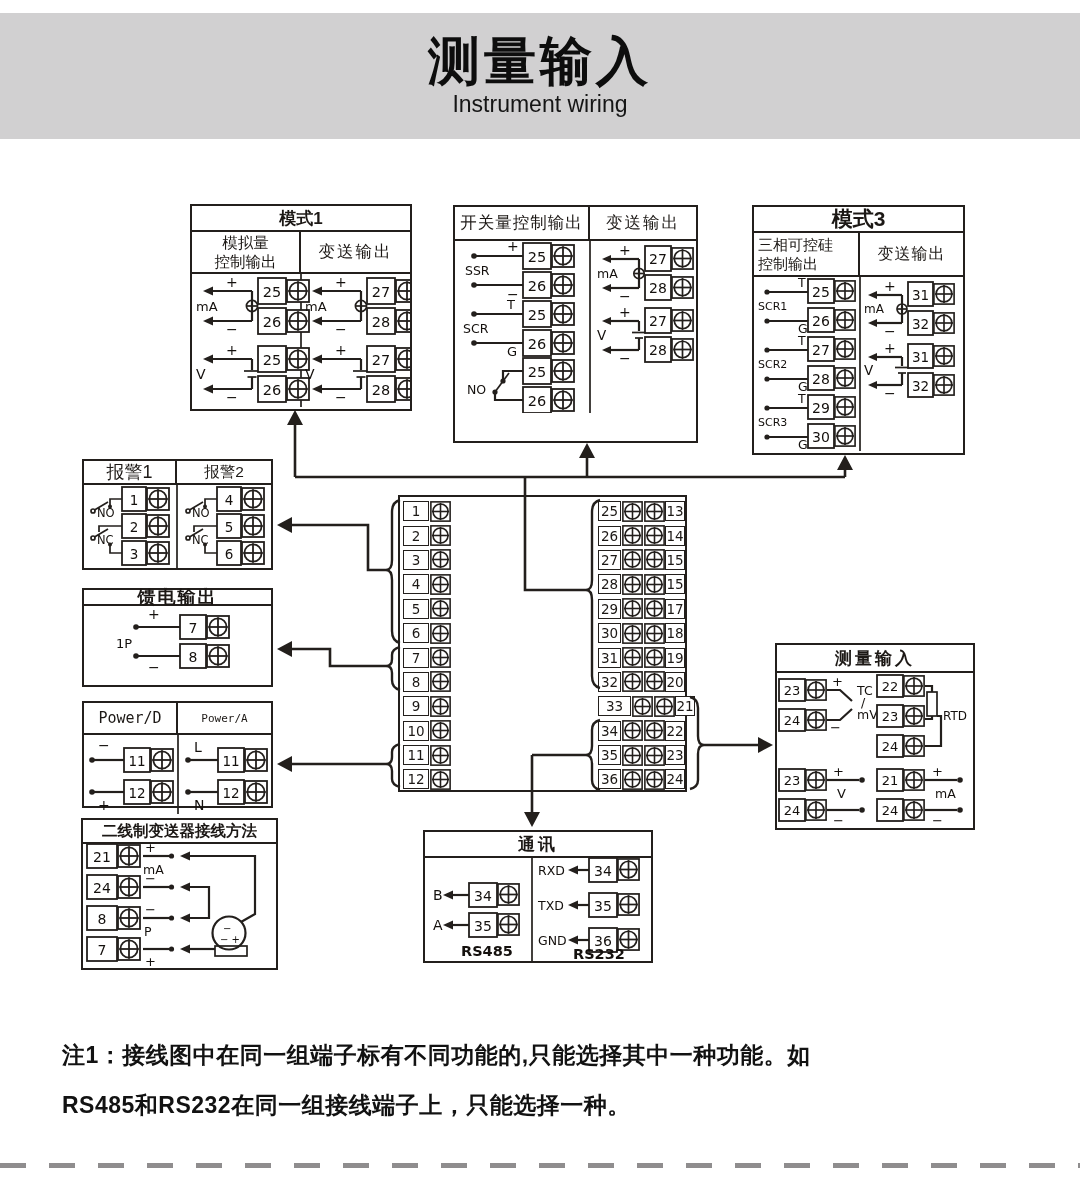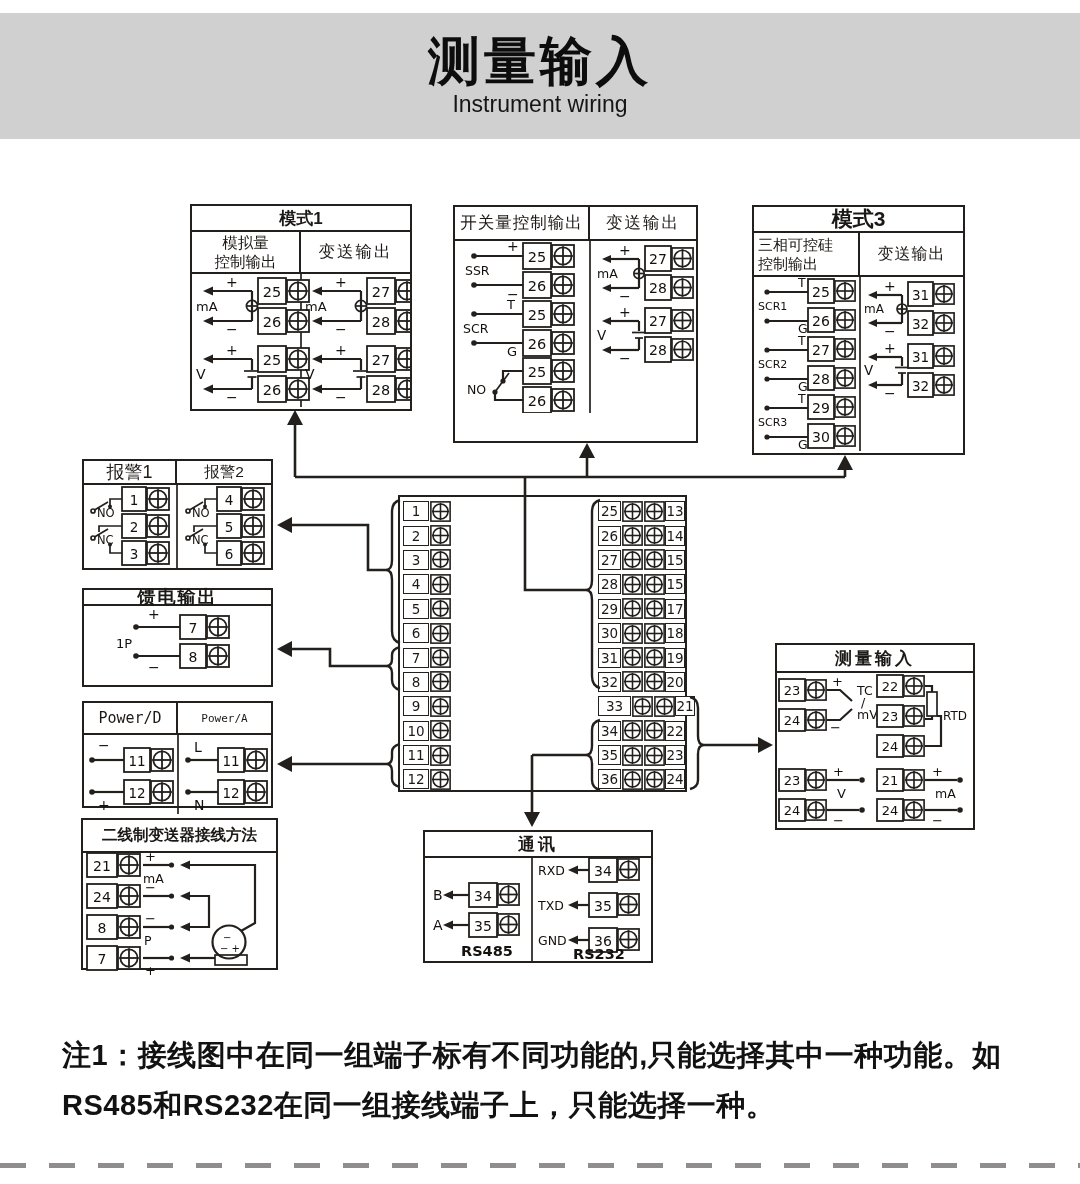--- a/index.html
+++ b/index.html
@@ -30,21 +30,21 @@
   .trow{display:flex;align-items:center;height:24.4px;}
   .trow .num{border:1.6px solid #231f1c;height:20px;display:flex;align-items:center;justify-content:center;
              font-size:13.5px;font-family:"DejaVu Sans",sans-serif;box-sizing:border-box;background:#fff;}
   .trow svg{display:block;margin-left:1px;}
   
   #wires{position:absolute;left:0;top:0;z-index:5;pointer-events:none;}
   #wires path,#wires line{stroke:#231f1c;stroke-width:2.6;fill:none;}
   #wires .br{stroke-width:2.4;}
   #wires polygon{fill:#231f1c;stroke:none;}
   
-  .note{position:absolute;left:62px;top:1030px;width:965px;font-size:29px;line-height:50px;
+  .note{position:absolute;left:62px;top:1030px;width:965px;font-size:23px;line-height:50px;
         font-weight:600;color:#121212;letter-spacing:0.5px;}
   .dashes{position:absolute;left:0;top:1163px;width:1080px;height:5px;
           background:repeating-linear-gradient(90deg,#8f8d8e 0 26px,transparent 26px 49px);}
 </style>
 </head>
 <body>
 
 <svg width="0" height="0" style="position:absolute">
   <symbol id="screw" viewBox="0 0 24 24">
     <rect x="1" y="1" width="22" height="22" fill="#fff" stroke="#231f1c" stroke-width="1.8"></rect>
@@ -445,21 +445,21 @@
           <text x="49" y="31" font-size="13.5" text-anchor="middle">11</text>
         <use href="#screw" x="62" y="13" width="24" height="24"></use>
         <rect x="36" y="45" width="26" height="24" class="cell"></rect>
           <text x="49" y="63" font-size="13.5" text-anchor="middle">12</text>
         <use href="#screw" x="62" y="45" width="24" height="24"></use>
       </g>
     </svg>
   </div>
 
   <div class="box" style="left:81px;top:818px;width:197px;height:152px">
-    <div class="bt" style="height:33px;font-size:15.5px">二线制变送器接线方法</div>
+    <div class="bt" style="height:24px;font-size:15.5px">二线制变送器接线方法</div>
     <svg class="d" width="193" height="126" viewBox="0 0 193 126">
       <rect x="4" y="0" width="30" height="24" class="cell"></rect>
         <text x="19" y="18" font-size="14" text-anchor="middle">21</text>
       <use href="#screw" x="34" y="0" width="24" height="24"></use>
       <rect x="4" y="31" width="30" height="24" class="cell"></rect>
         <text x="19" y="49" font-size="14" text-anchor="middle">24</text>
       <use href="#screw" x="34" y="31" width="24" height="24"></use>
       <rect x="4" y="62" width="30" height="24" class="cell"></rect>
         <text x="19" y="80" font-size="14" text-anchor="middle">8</text>
       <use href="#screw" x="34" y="62" width="24" height="24"></use>

